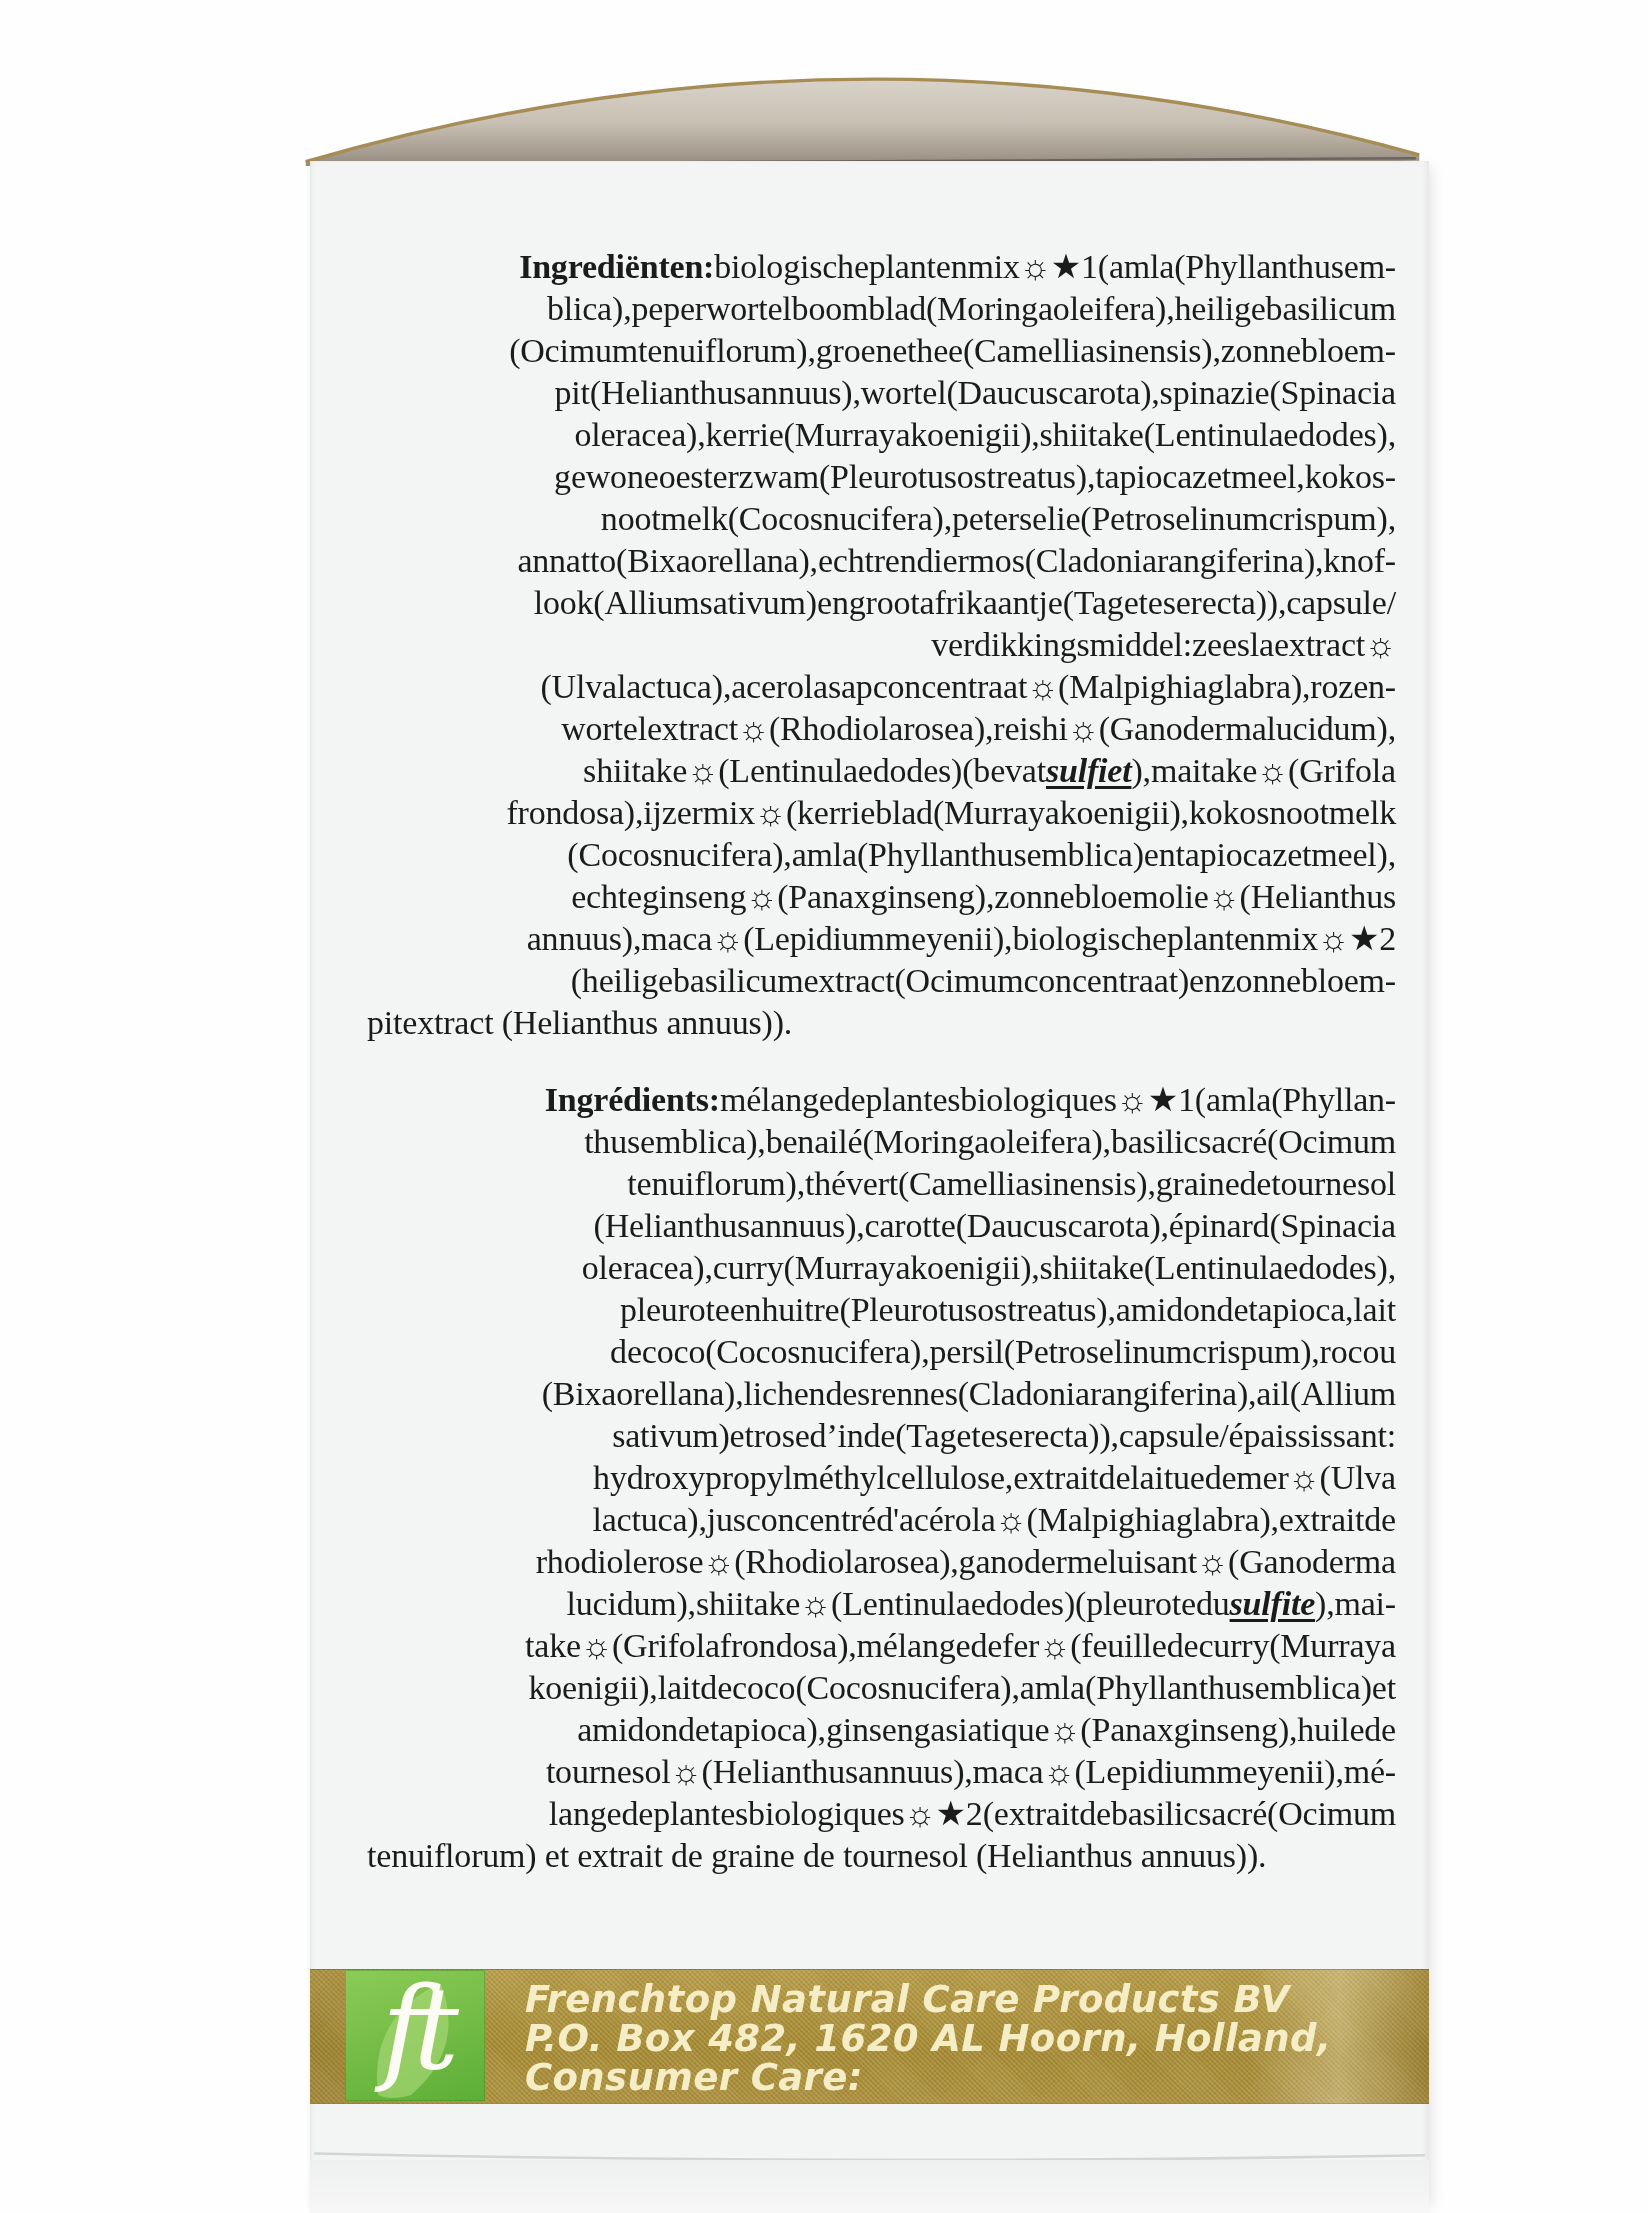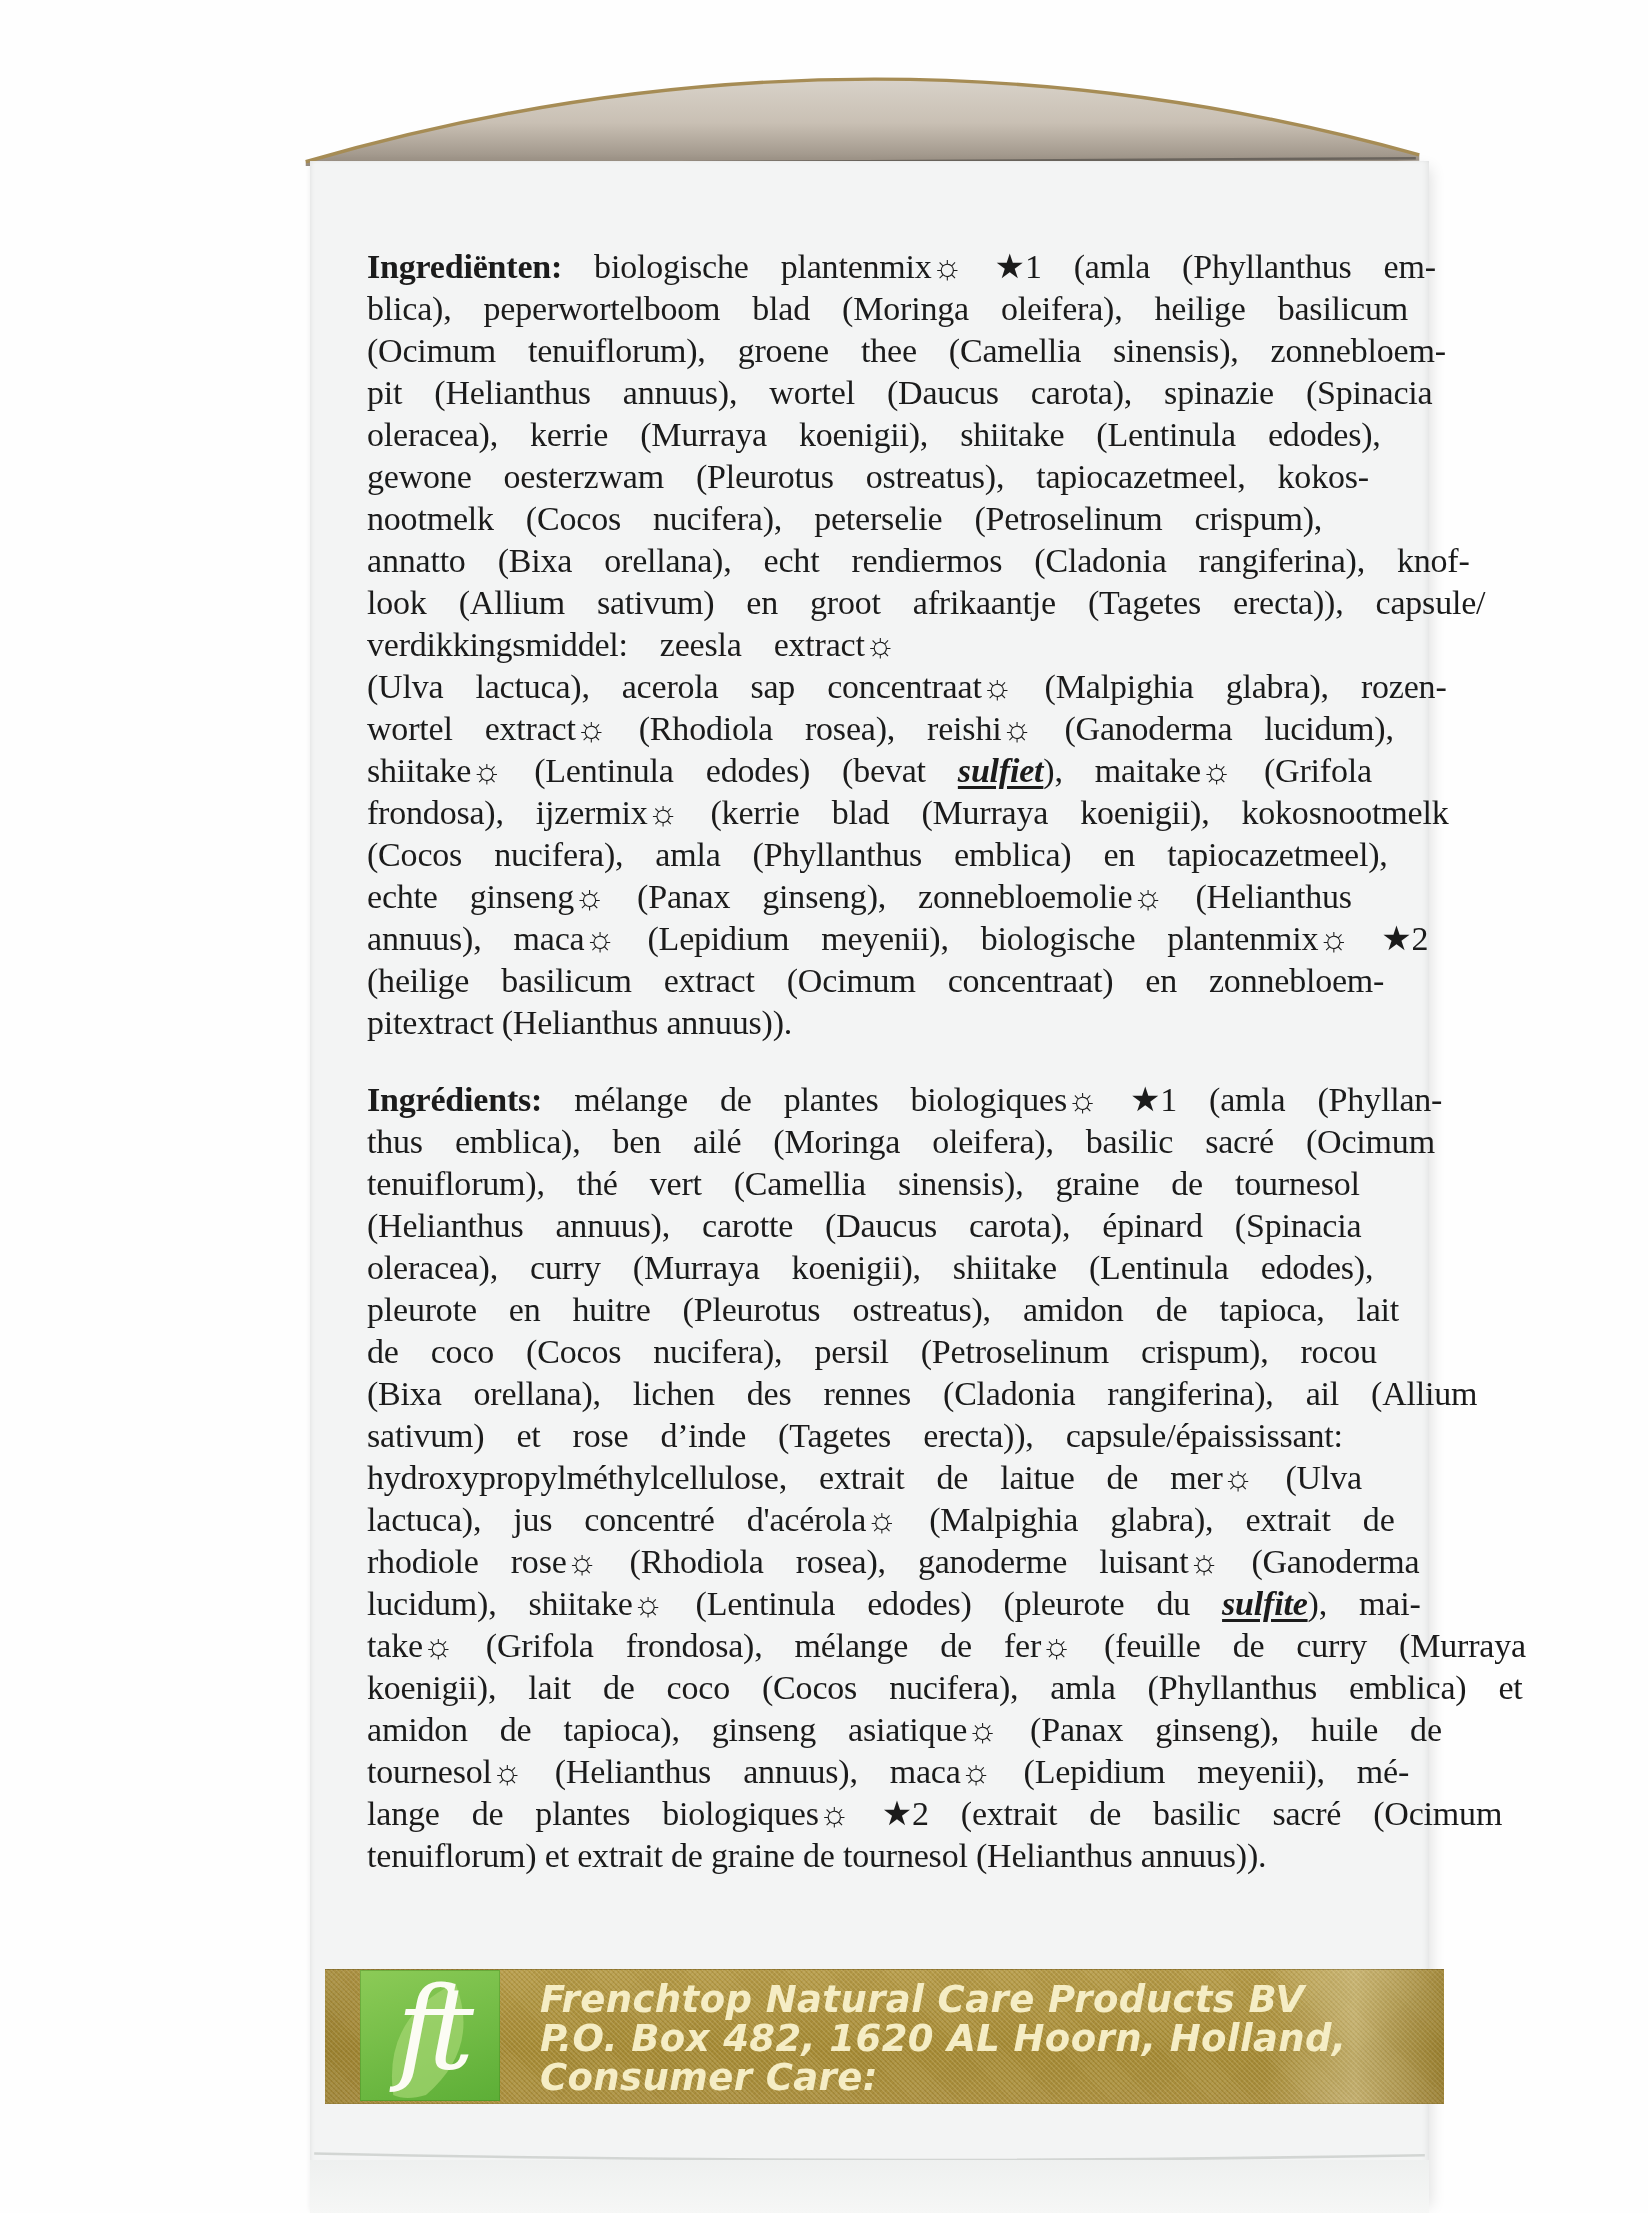--- a/index.html
+++ b/index.html
@@ -21,30 +21,30 @@
   }
   
   .ingredients{
     position:absolute;left:57px;top:85px;width:1029px;
     color:var(--ink,#1b1b1b);
     font-size:34px;letter-spacing:-0.2px;
   }
   .para{width:1029px;}
   .para + .para{margin-top:35px;}
   .line{
-    display:flex;justify-content:flex-start;
-    height:42px;line-height:42px;white-space:nowrap;gap:32px;
+    display:flex;justify-content:flex-end;
+    height:42px;line-height:42px;white-space:nowrap;
   }
   .line > span{flex:0 0 auto;}
   .line.last{display:block;text-align:left;}
   .b{font-weight:bold;}
   .bu{font-weight:bold;text-decoration:underline;text-decoration-thickness:2.6px;text-underline-offset:4.3px;font-style:italic;}
   
   .band{
-    position:absolute;left:15px;top:1808px;width:1119px;height:135px;
+    position:absolute;left:0;top:1808px;width:1119px;height:135px;
     background:
       linear-gradient(90deg, rgba(60,45,5,.10), rgba(255,255,255,0) 10%,
         rgba(255,255,255,0) 84%, rgba(255,252,230,.28) 92%, rgba(80,60,10,.16) 100%),
       repeating-linear-gradient(45deg, rgba(255,248,214,.13) 0 1.7px, rgba(0,0,0,0) 1.7px 3.5px),
       repeating-linear-gradient(-45deg, rgba(96,72,12,.10) 0 1.7px, rgba(0,0,0,0) 1.7px 3.5px),
       linear-gradient(180deg, var(--gold,#b59b49), var(--gold_dark,#a58a35) 60%, #ab9040);
     border-top:1.7px solid rgba(84,64,12,.28);
     border-bottom:1.7px solid rgba(84,64,12,.22);
     box-sizing:border-box;
     text-decoration:underline;

